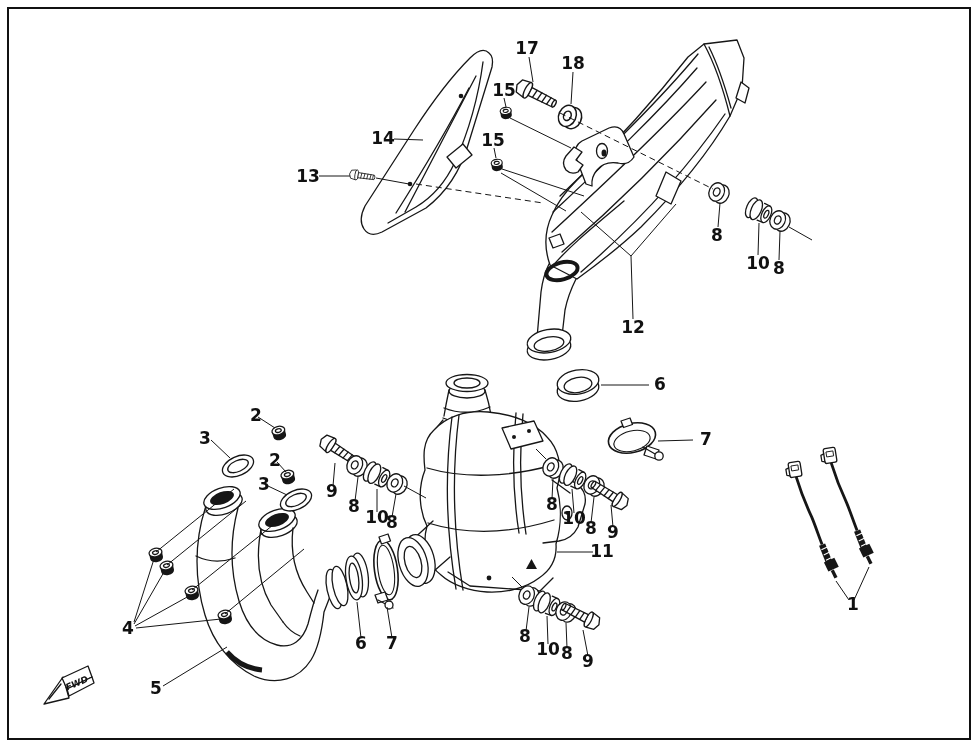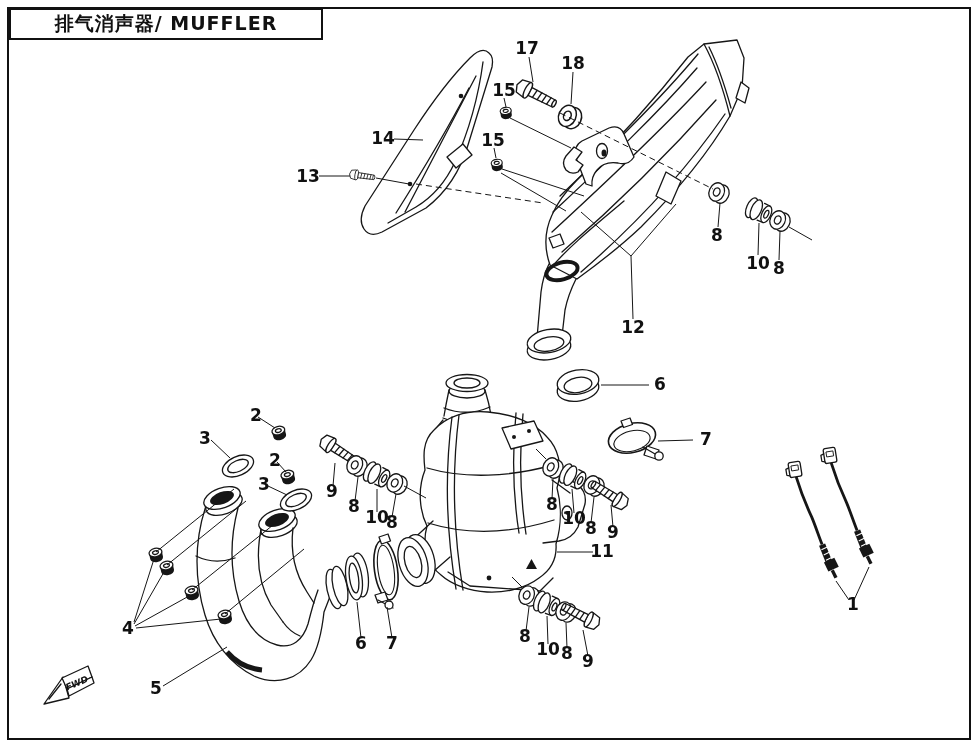--- a/index.html
+++ b/index.html
@@ -303,16 +303,13 @@
 
     <g>
       <path class="fw" d="M 44,704 L 63,677 L 69,698 Z"></path>
       <path class="ln" d="M 49,699 L 61,684"></path>
       <path class="fw" d="M 62,678 L 88,666 L 92,677 L 67,689 Z"></path>
       <path class="fw" d="M 67,689 L 92,677 L 94,683 L 69,696 Z"></path>
       <text class="fwdtxt" transform="translate(78,686) rotate(-23)">FWD</text>
     </g>
   </svg>
 
-  <div class="titlebox">
-    <span>排气消声器/ MUFFLER</span>
-  </div>
 </div>
 
 </body></html>

